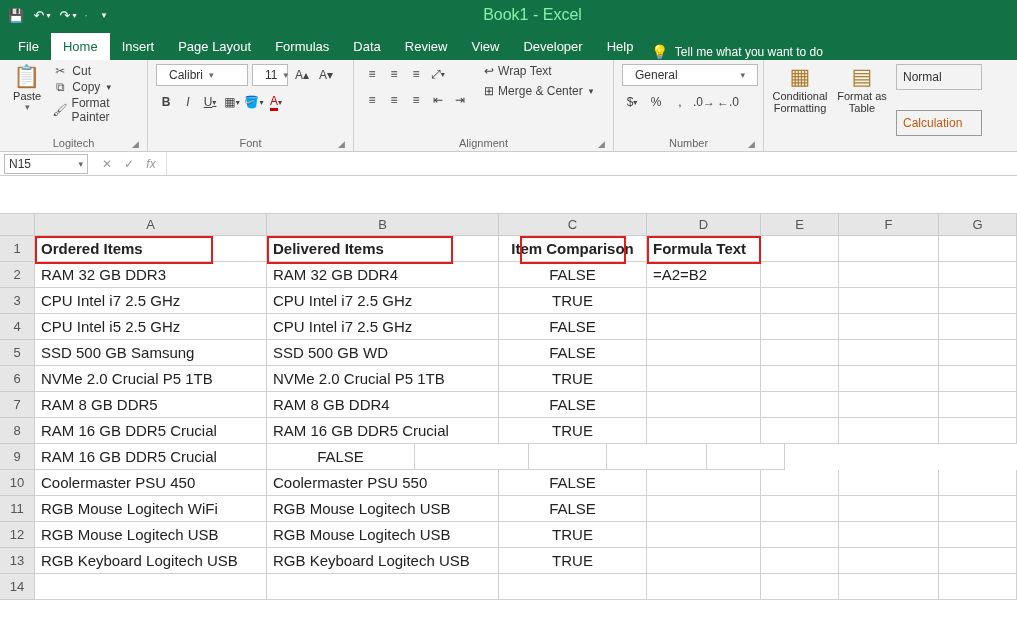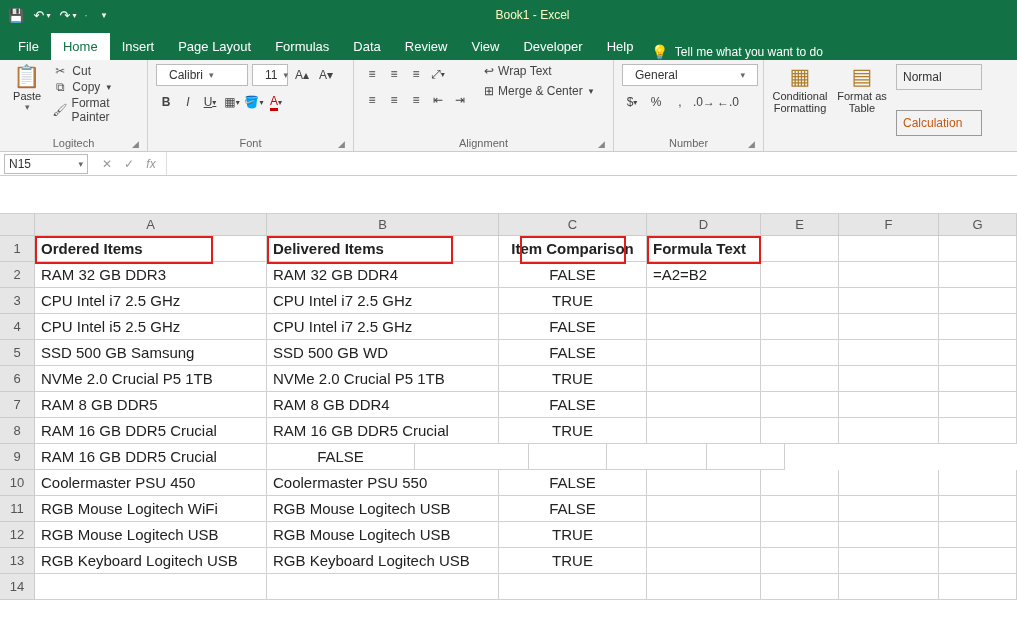--- a/index.html
+++ b/index.html
@@ -3,21 +3,21 @@
 <meta charset="utf-8">
 <style>
 * { margin: 0; padding: 0; box-sizing: border-box; font-family: "Segoe UI", Tahoma, sans-serif; }
 body { background: #fff; width: 1017px; height: 629px; overflow: hidden; font-size: 12px; color: #333; }
 
 
 .titlebar { background: #127245; height: 30px; display: flex; align-items: center; padding: 0 4px; position: relative; }
 .titlebar .qat { display: flex; align-items: center; gap: 2px; }
 .titlebar .qat .qbtn { width: 24px; height: 24px; display: flex; align-items: center; justify-content: center; color: #fff; font-size: 13px; cursor: default; }
 .titlebar .qat .sep { color: #fff; opacity: .6; padding: 0 2px; }
-.titlebar .title { position: absolute; left: 50%; transform: translateX(-50%); color: #fef9c3; font-size: 12px; padding-left: 48px; }
+.titlebar .title { position: absolute; left: 50%; transform: translateX(-50%); color: #86efac; font-size: 16px; padding-left: 48px; }
 
 
 .ribbon-tabs { background: #127245; height: 30px; display: flex; align-items: flex-end; padding-left: 6px; gap: 0; }
 .ribbon-tabs .tab { padding: 6px 12px; color: #fff; font-size: 13px; cursor: default; margin-top: 42px; }
 .ribbon-tabs .tab.active { background: #fff; color: #127245; }
 .ribbon-tabs .tab.file { color: #fff; }
 .ribbon-tabs .tellme { display: flex; align-items: center; color: #fff; gap: 6px; margin-left: 6px; }
 .ribbon-tabs .tellme .bulb { font-size: 14px; }
 
 

